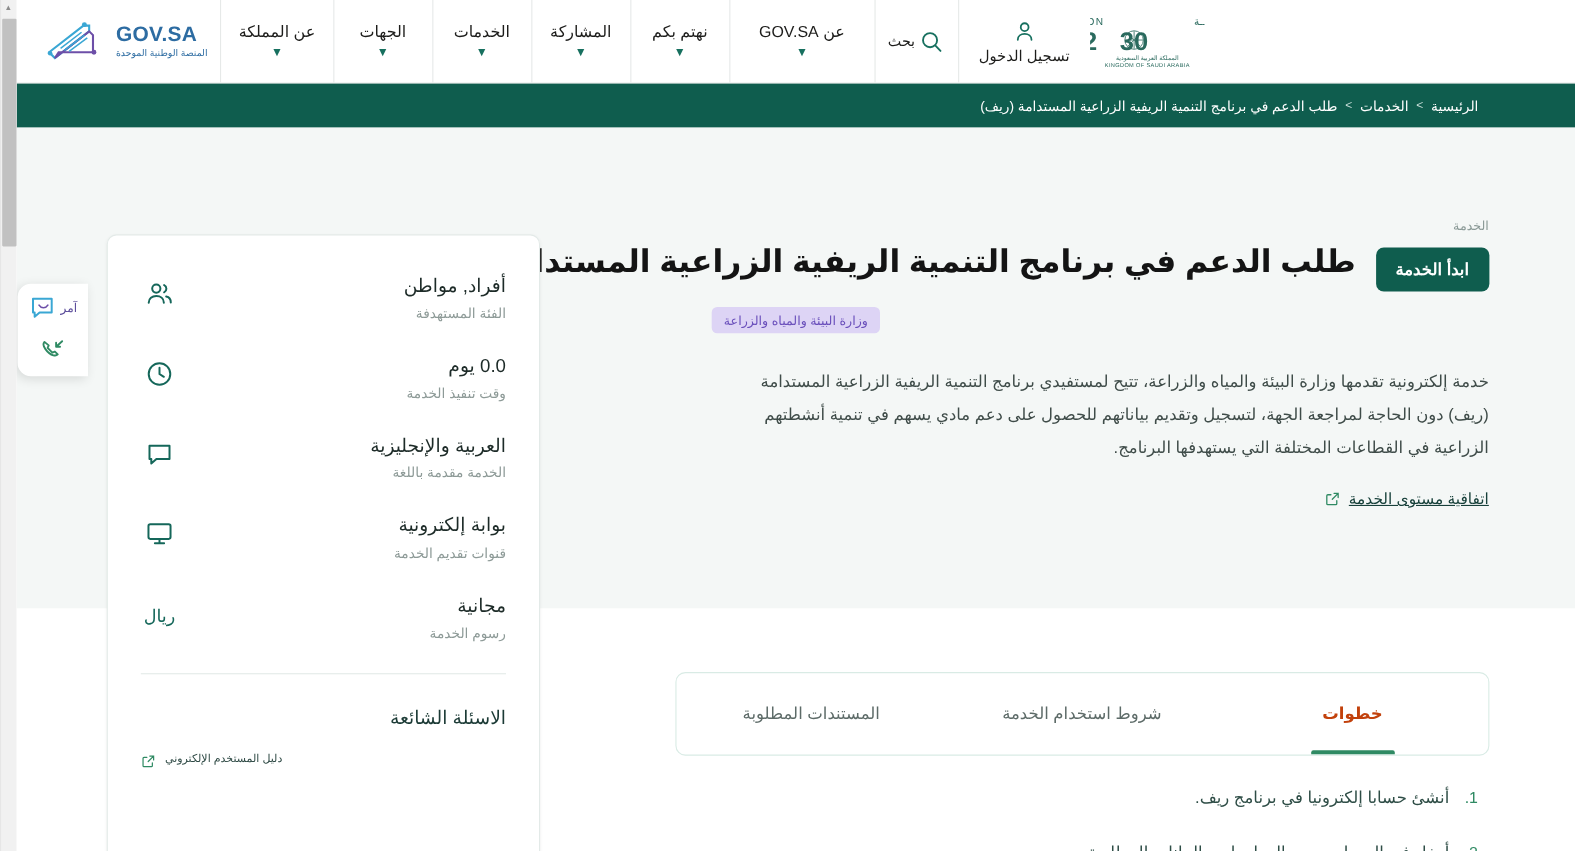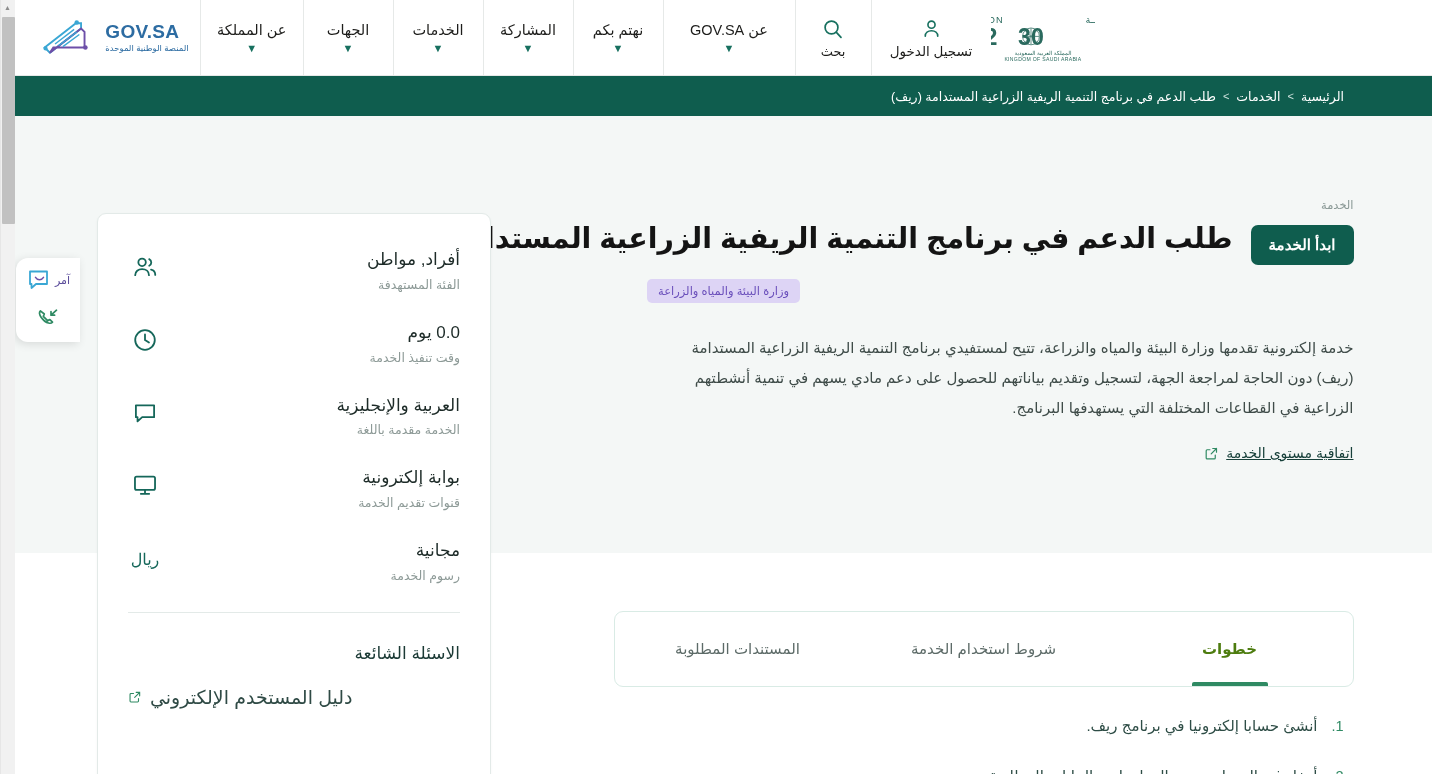--- a/index.html
+++ b/index.html
@@ -58,21 +58,21 @@
 
   .lang-item {
     min-width: 122px;
     border-left: 1px solid #e6e9e8;
     display: flex; align-items: center; justify-content: center;
     font-size: 14.5px; font-weight: bold; color: #1d1d1b; cursor: pointer;
   }
   .icon-item {
     width: 76px;
     border-left: 1px solid #e6e9e8;
-    display: flex; flex-direction: column; align-items: center; justify-content: center;
+    display: flex; flex-direction: row; align-items: center; justify-content: center;
     gap: 3px; cursor: pointer;
   }
   .icon-item .lbl { font-size: 13px; color: #1d1d1b; }
   .login-item {
     width: 120px;
     border-left: 1px solid #e6e9e8;
     display: flex; flex-direction: column; align-items: center; justify-content: center;
     gap: 3px; cursor: pointer;
   }
   .login-item .lbl { font-size: 13.5px; color: #1d1d1b; }
@@ -191,23 +191,23 @@
     display: flex; align-items: center; justify-content: center;
     color: #15675a; margin-top: 2px;
   }
   .info-txt { flex: 1; text-align: right; }
   .info-val { font-size: 17px; color: #1d2b28; line-height: 1.4; }
   .info-key { font-size: 12.5px; color: #8d9a97; margin-top: 5px; }
   .divider { height: 1px; background: #e3eae8; margin: 12px 0 30px 0; }
   .faq-title { text-align: right; font-size: 17px; color: #1b3a35; font-weight: normal; }
   .faq-link {
     margin-top: 22px;
-    display: flex; flex-direction: row-reverse; align-items: center; gap: 8px;
+    display: flex; flex-direction: row-reverse; align-items: flex-start; gap: 8px;
     justify-content: flex-start;
-    font-size: 19px; color: #2f4a45; cursor: pointer;
+    font-size: 10px; color: #2f4a45; cursor: pointer;
   }
 
   
   .content-wrap {
     position: relative;
     width: 1260px;
     margin: 0 auto;
     padding-top: 58px;
   }
   .tabs-card {
@@ -221,21 +221,21 @@
     overflow: hidden;
   }
   .tab {
     flex: 1;
     display: flex; align-items: center; justify-content: center;
     font-size: 15px;
     color: #5d6b68;
     cursor: pointer;
     position: relative;
   }
-  .tab.active { color: #4d7c0f; font-weight: bold; }
+  .tab.active { color: #c2410c; font-weight: bold; }
   .tab.active::after {
     content: "";
     position: absolute;
     bottom: 0; left: 50%; transform: translateX(-50%);
     width: 76px; height: 4px; background: #2f8a63; border-radius: 2px 2px 0 0;
   }
   .steps {
     width: 740px;
     margin-right: 0; margin-left: auto;
     padding-top: 28px;

